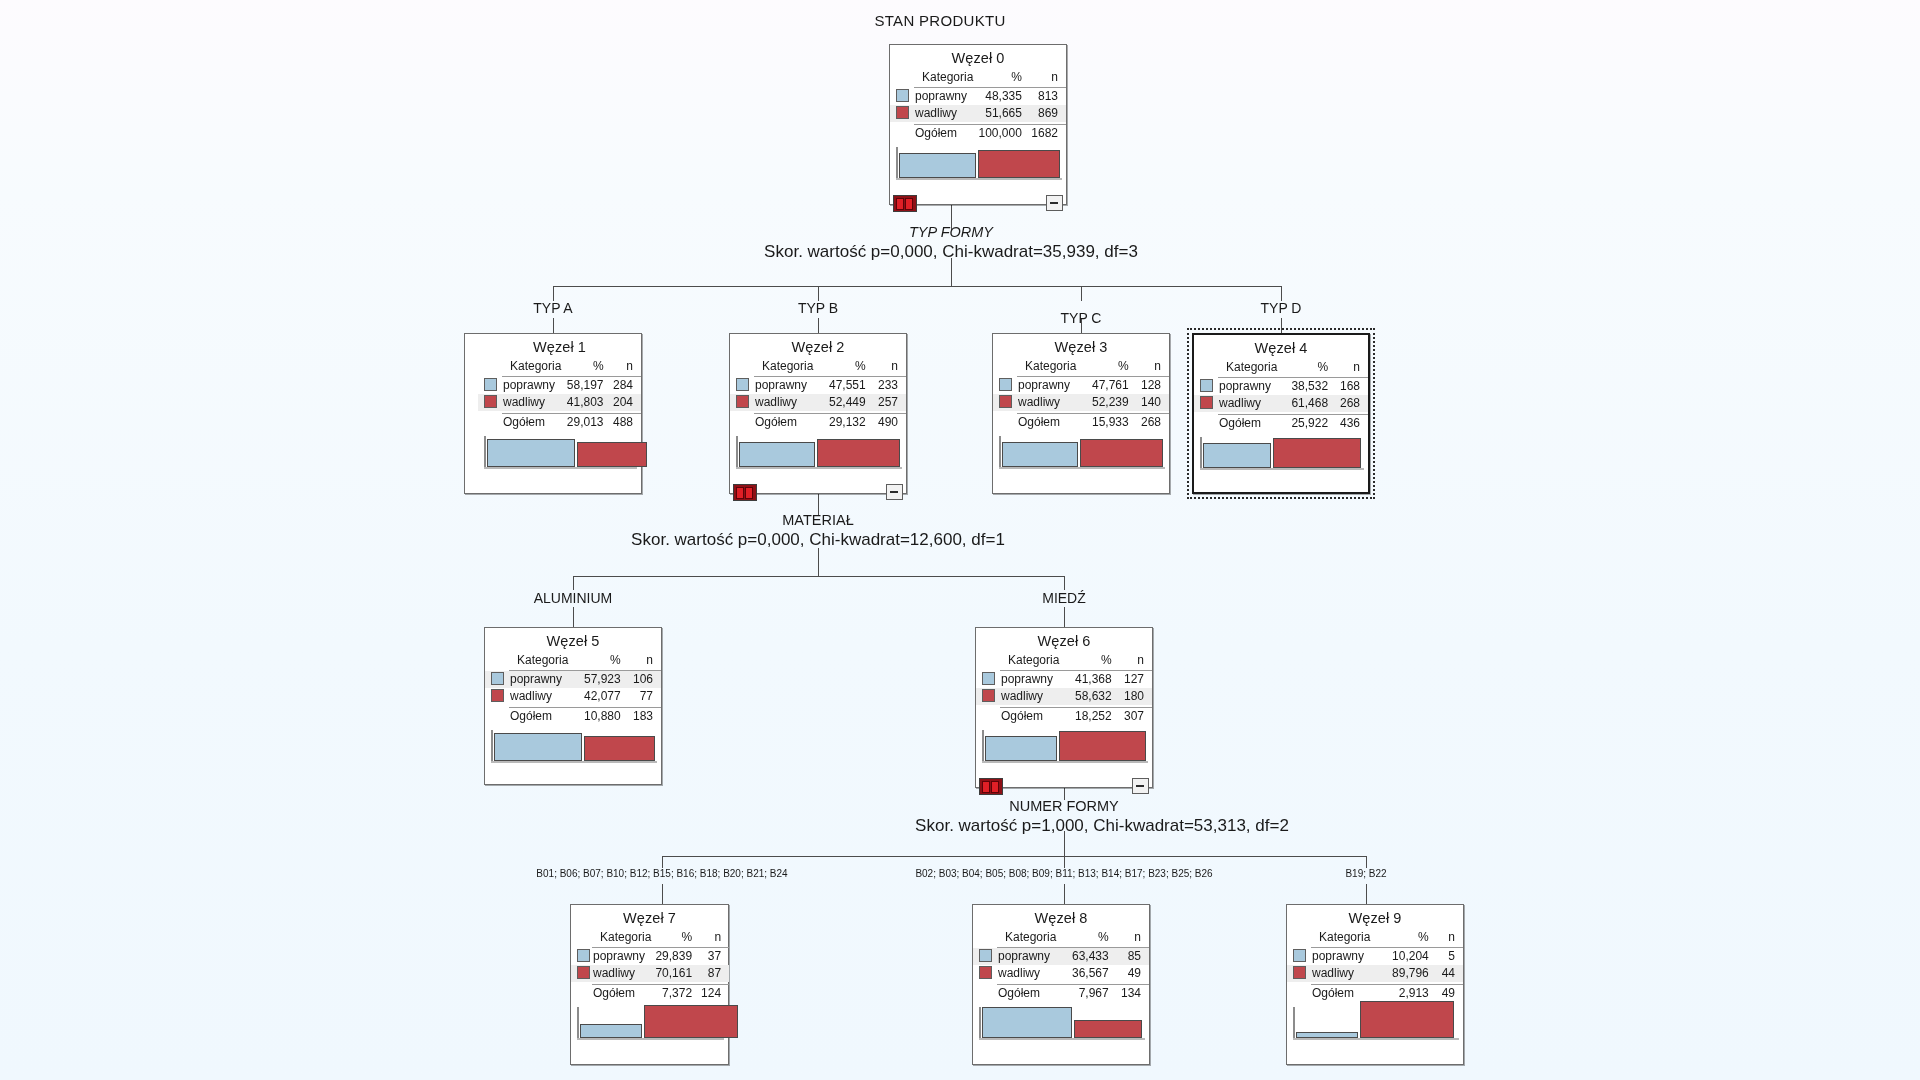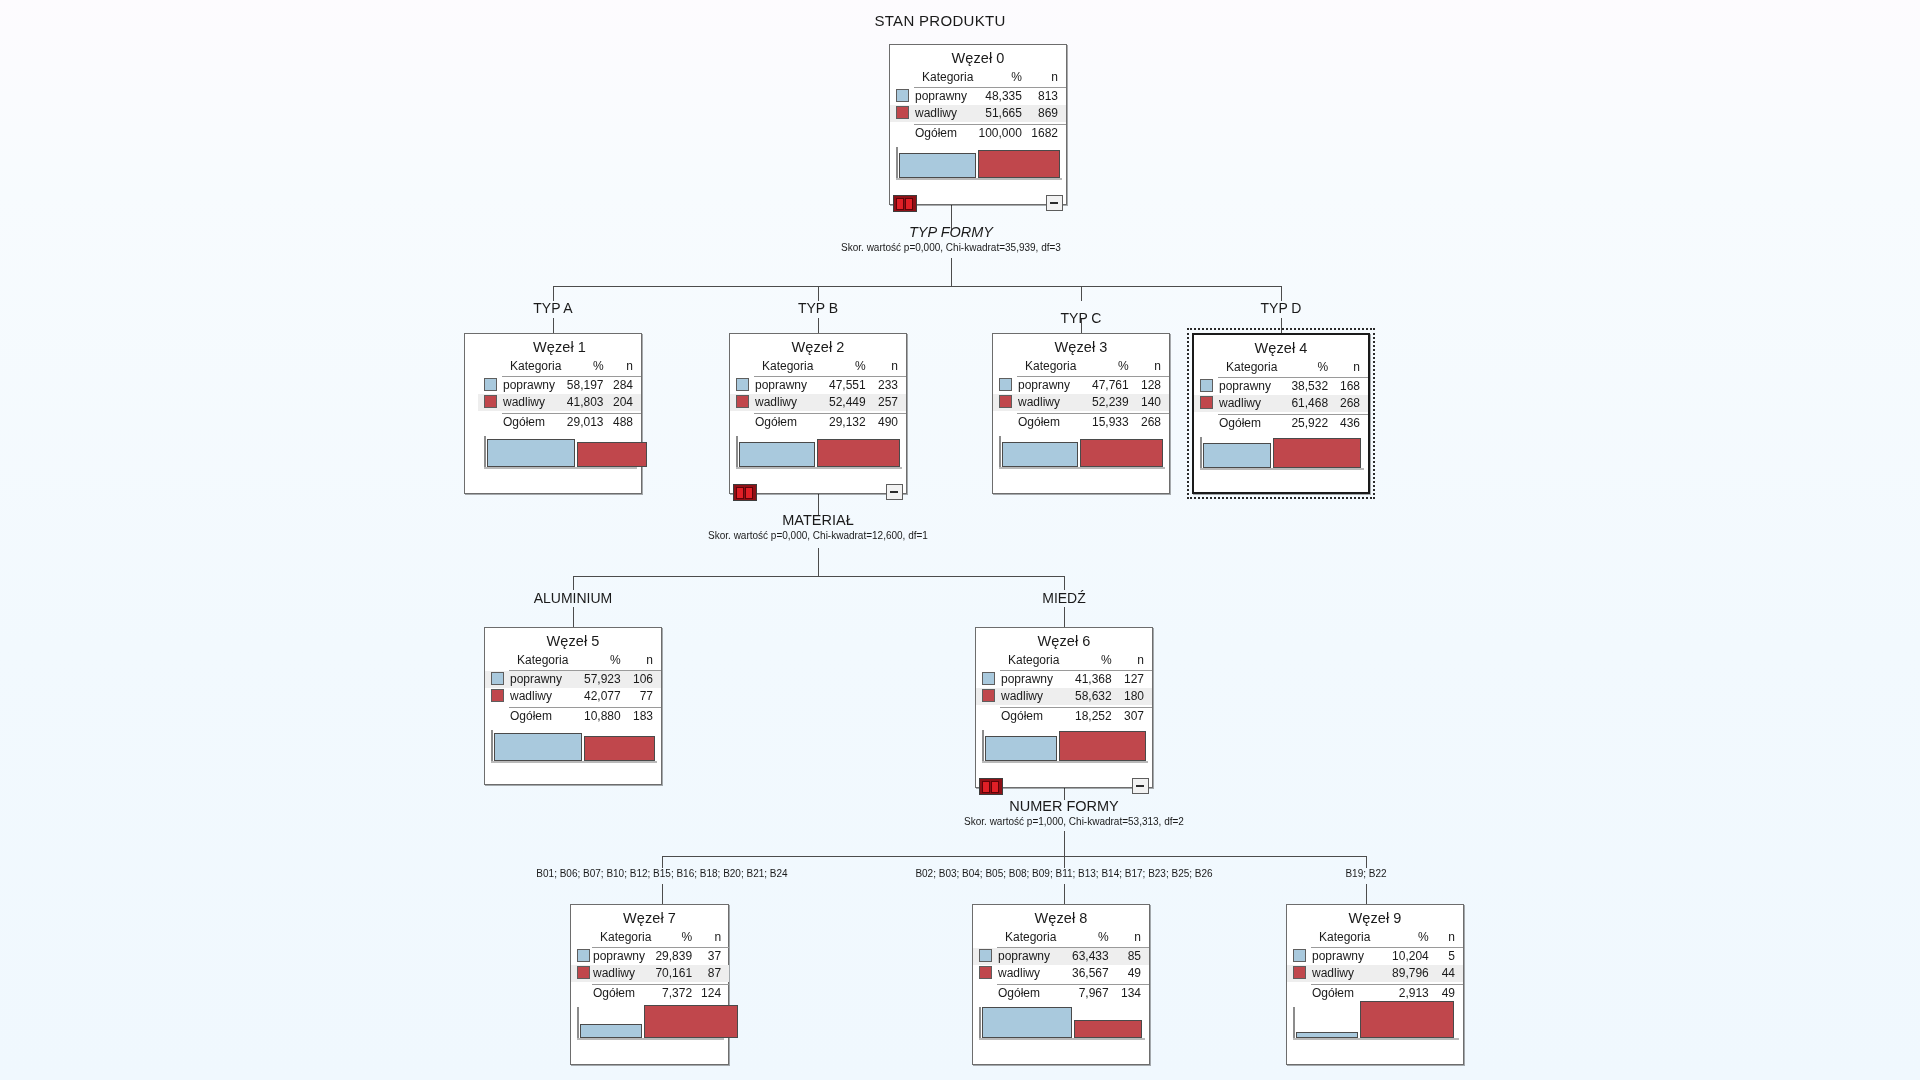--- a/index.html
+++ b/index.html
@@ -140,21 +140,21 @@
   .hline { position: absolute; height: 1px; background: #4c4c4c; }
   .split-var {
     position: absolute;
     text-align: center;
     font-size: 14.5px;
     white-space: nowrap;
   }
   .split-stat {
     position: absolute;
     text-align: center;
-    font-size: 10px;
+    font-size: 17px;
     white-space: nowrap;
   }
   .branch-label {
     position: absolute;
     text-align: center;
     font-size: 14px;
     white-space: nowrap;
   }
   .branch-label.small { font-size: 10px; }
   .chart-title {
@@ -208,21 +208,21 @@
   <div class="branch-label" style="left:738px; top:300px; width:160px;">TYP B</div>
   <div class="branch-label" style="left:1001px; top:300px; width:160px;margin-top:10px;">TYP C</div>
   <div class="branch-label" style="left:1201px; top:300px; width:160px;">TYP D</div>
 
   <div class="split-var" style="left:718px; top:512px; width:200px;">MATERIAŁ</div>
   <div class="split-stat" style="left:568px; top:530px; width:500px;">Skor. wartość p=0,000, Chi-kwadrat=12,600, df=1</div>
   <div class="branch-label" style="left:483px; top:590px; width:180px;">ALUMINIUM</div>
   <div class="branch-label" style="left:974px; top:590px; width:180px;">MIEDŹ</div>
 
   <div class="split-var" style="left:964px; top:798px; width:200px;">NUMER FORMY</div>
-  <div class="split-stat" style="left:824px; top:816px; width:500px;">Skor. wartość p=1,000, Chi-kwadrat=53,313, df=2</div>
+  <div class="split-stat" style="left:852px; top:816px; width:500px;">Skor. wartość p=1,000, Chi-kwadrat=53,313, df=2</div>
   <div class="branch-label small" style="left:452px; top:868px; width:420px;">B01; B06; B07; B10; B12; B15; B16; B18; B20; B21; B24</div>
   <div class="branch-label small" style="left:830px; top:868px; width:468px;">B02; B03; B04; B05; B08; B09; B11; B13; B14; B17; B23; B25; B26</div>
   <div class="branch-label small" style="left:1296px; top:868px; width:140px;">B19; B22</div>
 
   <div class="node" id="box-node-0" style="left:853px; top:44px; width:178px; height:161px;margin-left:36px;">
     <div class="node-title">Węzeł 0</div>
     <table class="node-table">
       <tbody>
           <tr class="hdr-row">
         <td class="col-swatch"></td>

